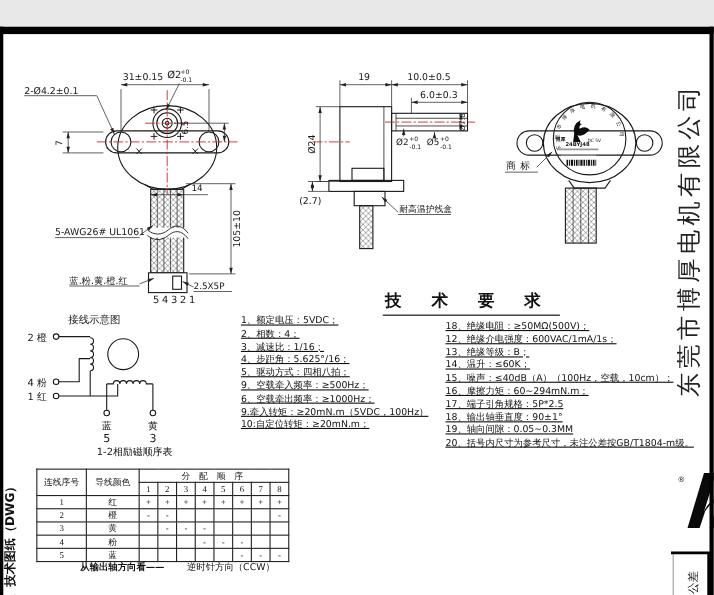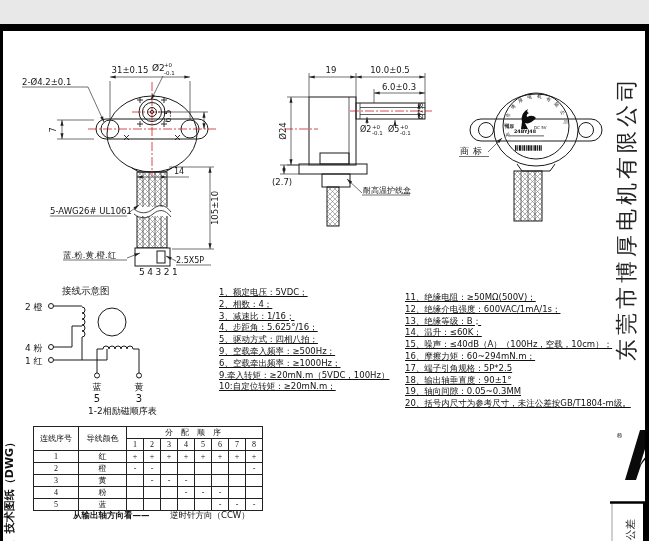--- a/index.html
+++ b/index.html
@@ -229,33 +229,34 @@
       <text x="616" y="414" font-size="7" fill="#161616">®</text>
       <path d="M625,456 L640,406 L651,406 L640,441 C646,428 658,423 664,429 L656,456 L645,456 L651,438 C653,431 646,432 641,441 L636,456 Z" fill="#0a0a0a"></path>
     </g>
   </svg>
 
   <div class="bar top"></div>
   <div class="bar bottom"></div>
   <div class="bar left"></div>
   <div class="bar right"></div>
 
+  <div class="abs tech-title">技 术 要 求</div>
   <div class="abs tech-col l">
     <div>1、额定电压：5VDC；</div>
     <div>2、相数：4；</div>
     <div>3、减速比：1/16；</div>
     <div>4、步距角：5.625°/16；</div>
     <div>5、驱动方式：四相八拍；</div>
     <div>9、空载牵入频率：≥500Hz；</div>
     <div>6、空载牵出频率：≥1000Hz；</div>
     <div>9.牵入转矩：≥20mN.m（5VDC，100Hz）</div>
     <div>10:自定位转矩：≥20mN.m；</div>
   </div>
   <div class="abs tech-col r">
-    <div>11、绝缘电阻：≥50MΩ(500V)；</div>
+    <div>18、绝缘电阻：≥50MΩ(500V)；</div>
     <div>12、绝缘介电强度：600VAC/1mA/1s；</div>
     <div>13、绝缘等级：B；</div>
     <div>14、温升：≤60K；</div>
     <div>15、噪声：≤40dB（A）（100Hz，空载，10cm）；</div>
     <div>16、摩擦力矩：60~294mN.m；</div>
     <div>17、端子引角规格：5P*2.5</div>
     <div>18、输出轴垂直度：90±1°</div>
     <div>19、轴向间隙：0.05~0.3MM</div>
     <div>20、括号内尺寸为参考尺寸，未注公差按GB/T1804-m级。</div>
   </div>

